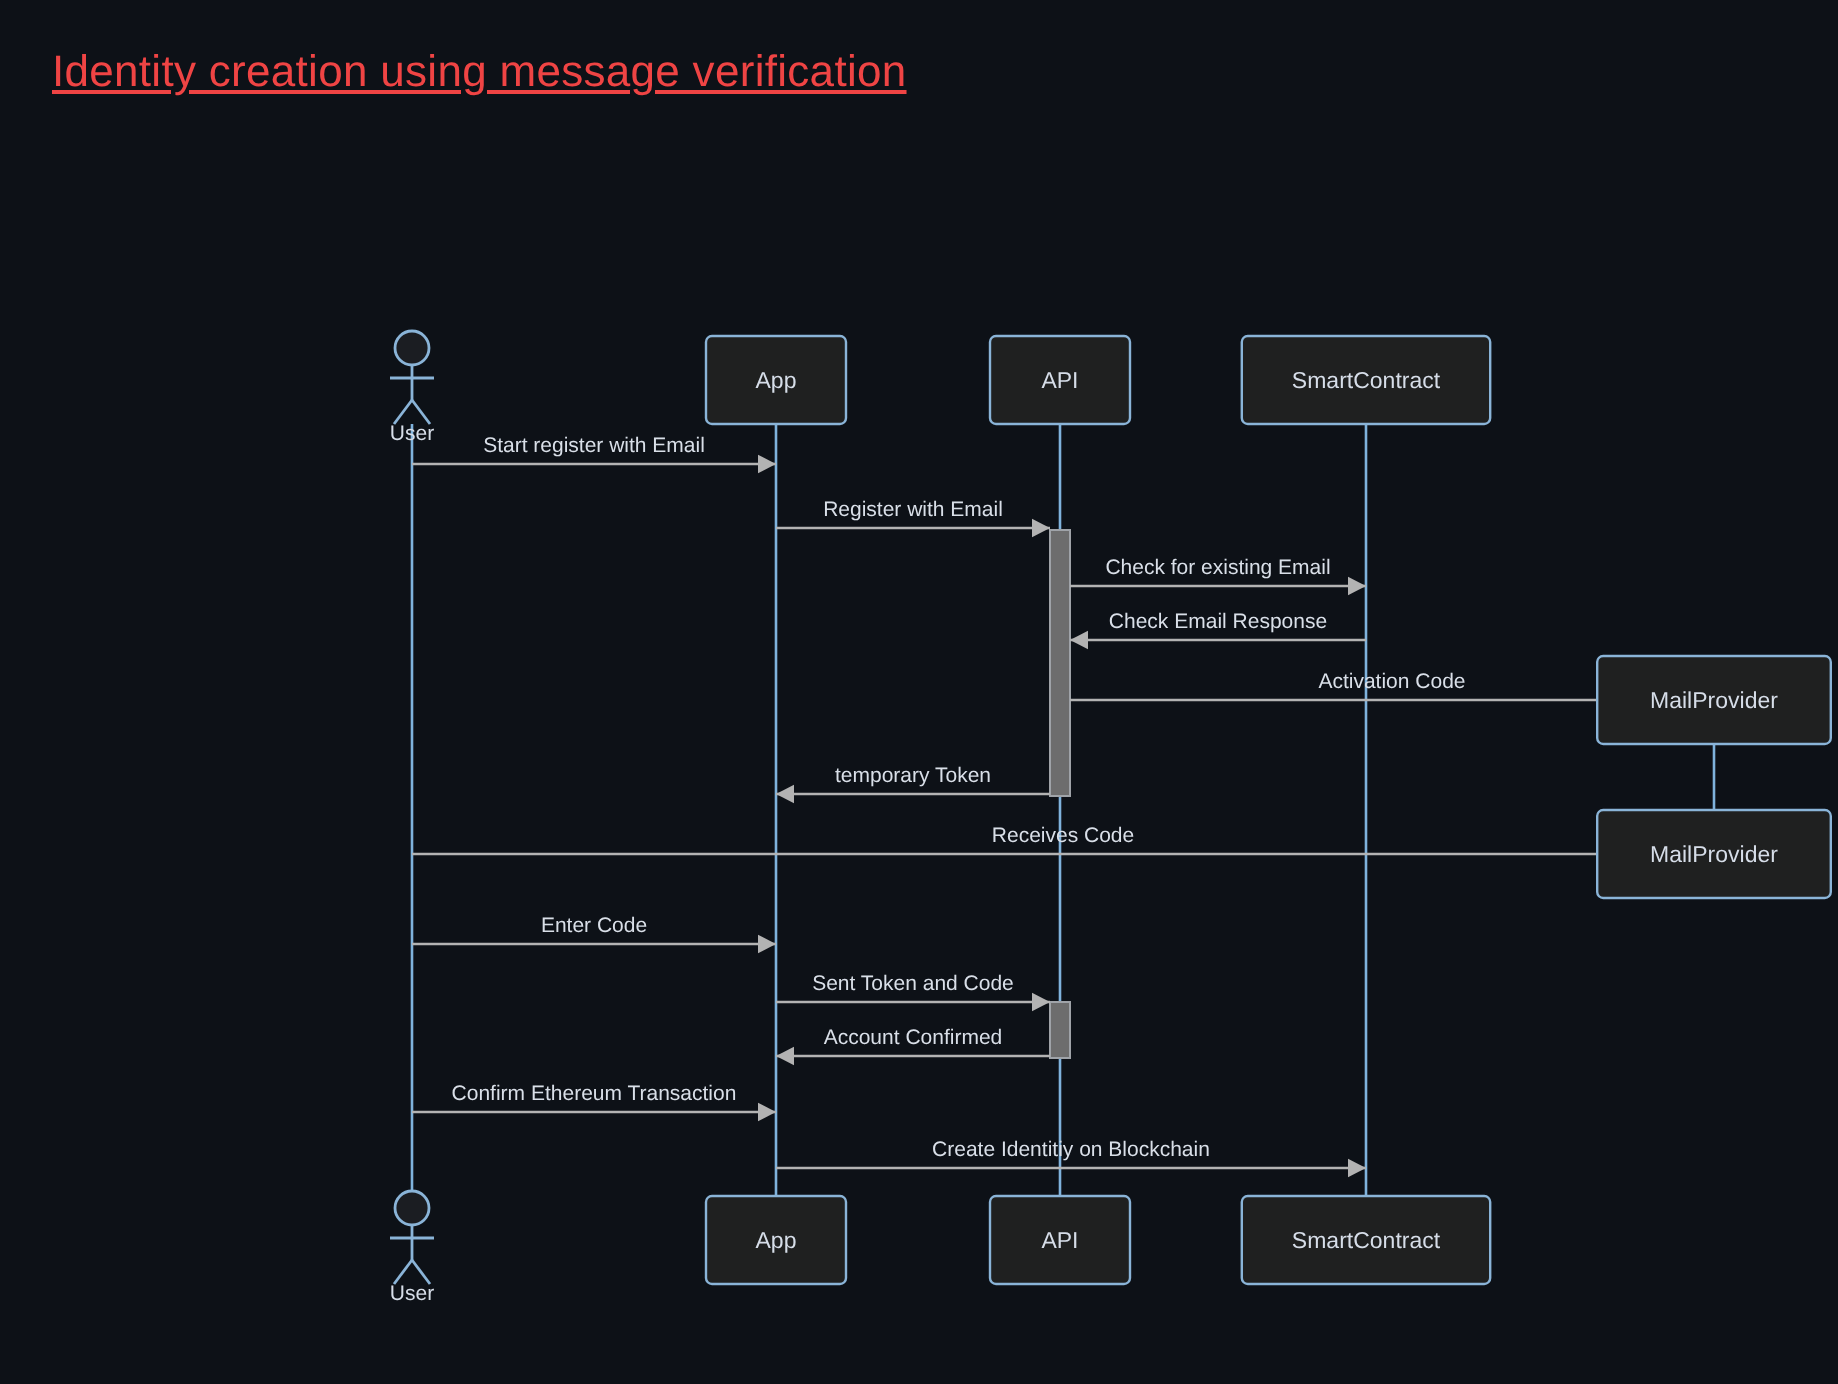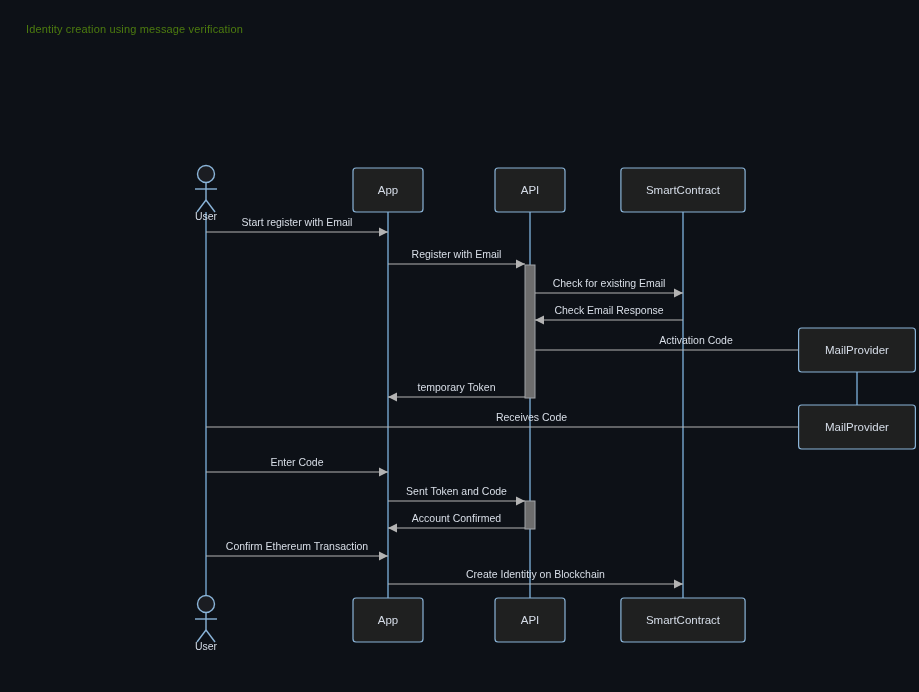--- a/index.html
+++ b/index.html
@@ -19,24 +19,25 @@
   #canvas {
     position: absolute;
     left: 0; top: 0;
     width: 919px;
     height: 692px;
   }
   .diagram-title {
     position: absolute;
     left: 26px;
     top: 23px;
-    font-size: 11px;
-    color: #4d7c0f;
+    font-size: 22px;
+    color: #ef4444;
     letter-spacing: 0.15px;
     white-space: nowrap;
+    text-decoration: underline;
   }
   svg { display: block; }
   .pbox {
     fill: #1f2020;
     stroke: #8ab4d8;
     stroke-width: 1.2px;
   }
   .pbox-label {
     fill: #d6dde8;
     font-family: "Liberation Sans", sans-serif;

